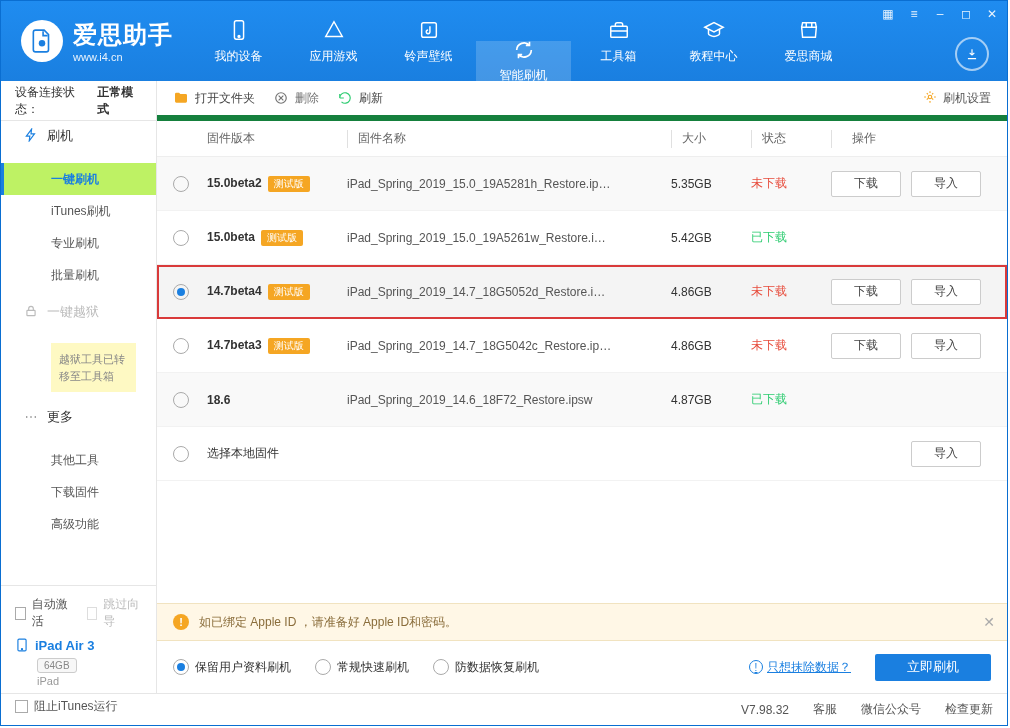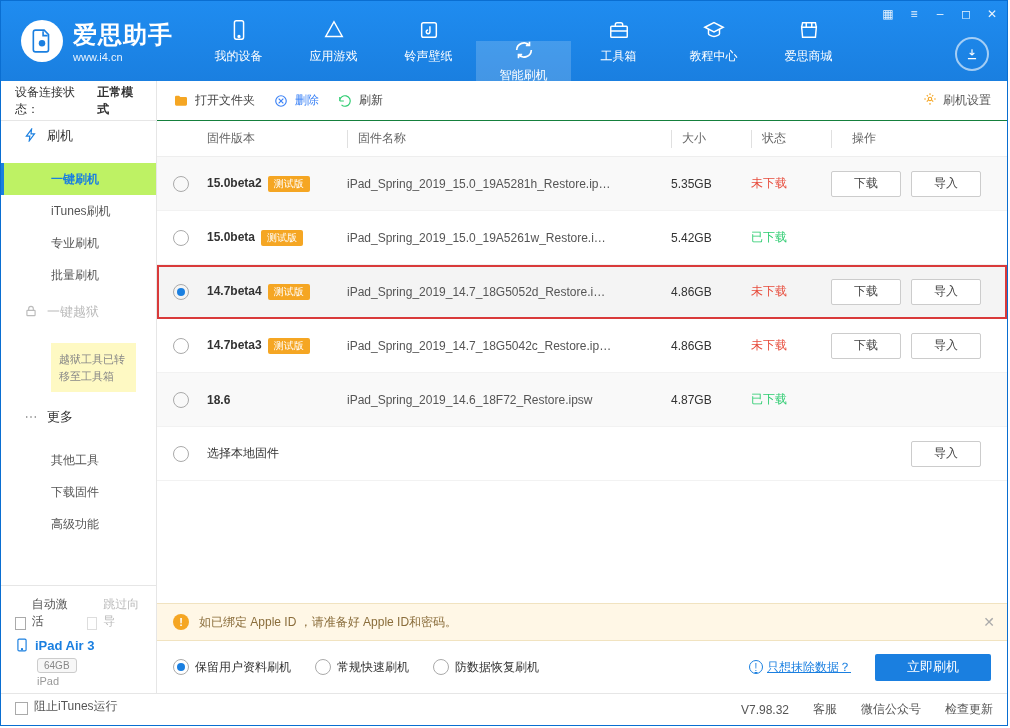--- a/index.html
+++ b/index.html
@@ -25,30 +25,30 @@
   .sidebar { width:156px; border-right:1px solid #e6e6e6; display:flex; flex-direction:column; }
   .sb-top { height:40px; display:flex; align-items:center; padding:0 14px; border-bottom:1px solid #e6e6e6; font-size:12px; color:#333;}
   .sb-top b { margin-left:4px; }
   .sb-section { padding:6px 0; }
   .sb-head { height:36px; display:flex; padding-left:22px; gap:8px; color:#333; font-size:13px; cursor:pointer;}
   .sb-head .micon{ width:16px; height:16px; display:flex; align-items:center; justify-content:center; color:#1a7fe0;}
   .sb-item { height:32px; display:flex; align-items:center; padding-left:50px; font-size:12px; color:#555; cursor:pointer;}
   .sb-item.active { background:#bef264; color:#1a7fe0; border-left:3px solid #1a7fe0; padding-left:47px; font-weight:600;}
   .sb-note { margin:4px 20px 4px 50px; background:#fef9c3; color:#888; font-size:11px; padding:8px 8px; line-height:1.5;}
   .sb-device { border-top:1px solid #e6e6e6; padding:10px 14px 6px; }
-  .sb-chk { display:flex; align-items:flex-end; gap:6px; font-size:12px; color:#555; margin-bottom:6px;}
+  .sb-chk { display:flex; align-items:center; gap:6px; font-size:12px; color:#555; margin-bottom:6px;}
   .chk { width:13px; height:13px; border:1px solid #aaa; display:inline-block; background:#fff;}
   .sb-dev-name { color:#1a7fe0; font-size:13px; font-weight:600; display:flex; align-items:center; gap:6px;}
   .badge-grey { display:inline-block; padding:1px 6px; border:1px solid #ccc; border-radius:3px; font-size:10px; color:#888; background:#f7f7f7;}
   .sb-dev-sub { color:#999; font-size:11px; margin-top:2px; padding-left:22px;}
   
   .main { flex:1; display:flex; flex-direction:column; min-width:0;}
-  .toolbar { height:40px; border-bottom:1px solid #15803d; display:flex; align-items:center; padding:16px 16px; gap:18px;}
+  .toolbar { height:40px; border-bottom:6px solid #15803d; display:flex; align-items:center; padding:16px 16px; gap:18px;}
   .tbtn { display:flex; align-items:center; gap:6px; font-size:12px; color:#444; cursor:pointer;}
-  .tbtn.disabled{ color:#3b82f6; cursor:default;}
+  .tbtn.disabled{ color:#737373; cursor:default;}
   .tbtn .ic{ width:16px;height:16px; display:flex; align-items:center; justify-content:center;}
   .toolbar .spacer{flex:1;}
   .flash-set{ color:#555; display:flex; align-items:center; gap:6px; cursor:pointer;}
   .flash-set .ic{ color:#f5a623; }
   .thead { height:36px; display:flex; align-items:center; padding:0 16px 0 16px; color:#666; border-bottom:1px solid #eee;}
   .col-radio{ width:34px;}
   .col-ver{ width:140px;}
   .col-name{ flex:1; position:relative;}
   .col-size{ width:80px; text-align:left;}
   .col-stat{ width:80px;}

